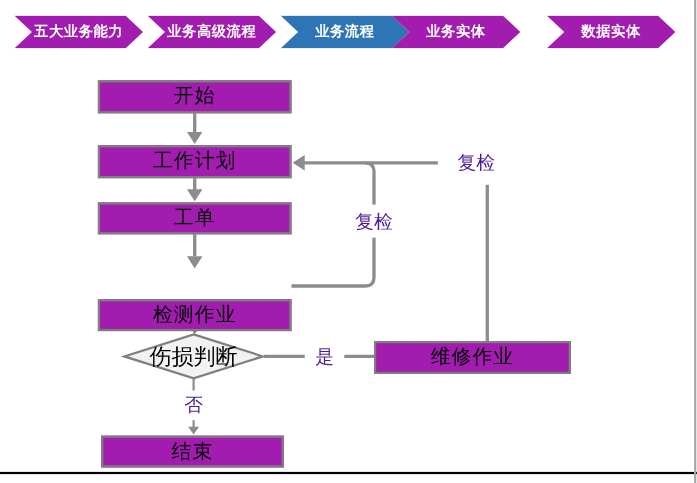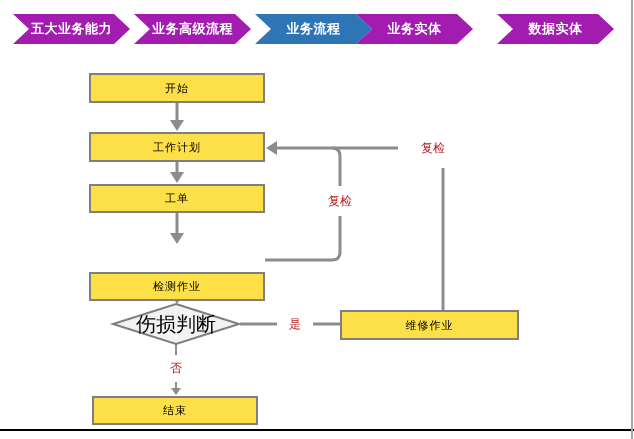--- a/index.html
+++ b/index.html
@@ -30,26 +30,25 @@
   }
   .chevron.active { background: #2E75B6; }
   .c1 { left: 13px; }
   .c2 { left: 134px; }
   .c3 { left: 255px; }
   .c4 { left: 356px; }
   .c5 { left: 497px; }
   
   .node {
     position: absolute;
-    background: #fde047;
+    background: #a21caf;
     border: 2px solid #7F7F7F;
     display: flex;
-    align-items: center;
     justify-content: center;
-    font-size: 11px;
+    font-size: 18px;
     color: #000000;
     letter-spacing: 1px;
   }
   .n-start   { left: 89px;  top: 73px;  width: 176px; height: 30px; }
   .n-plan    { left: 89px;  top: 132px; width: 176px; height: 30px; }
   .n-order   { left: 89px;  top: 184px; width: 176px; height: 29px; }
   .n-inspect { left: 89px;  top: 245px; width: 176px; height: 29px; margin-top: 27px; }
   .n-end     { left: 92px;  top: 396px; width: 166px; height: 29px; }
   .n-repair  { left: 340px; top: 310px; width: 179px; height: 30px; }
   
@@ -59,22 +58,22 @@
     display: flex; align-items: center; justify-content: center;
     font-size: 20px; color: #000;
   }
   
   .edge-label {
     position: absolute;
     background: #ffffff;
     display: flex;
     align-items: center;
     justify-content: center;
-    font-size: 12px;
-    color: #b91c1c;
+    font-size: 17px;
+    color: #4c1d95;
     text-align: center;
   }
   .l-recheck-left  { left: 314px; top: 186px; width: 52px; height: 30px; }
   .l-recheck-right { left: 408px; top: 134px; width: 50px; height: 28px; }
   .l-yes           { left: 277px; top: 311px; width: 36px; height: 26px; }
   .l-no            { left: 157px; top: 355px; width: 38px; height: 27px; }
   
   #connectors {
     position: absolute;
     left: 0; top: 0;

